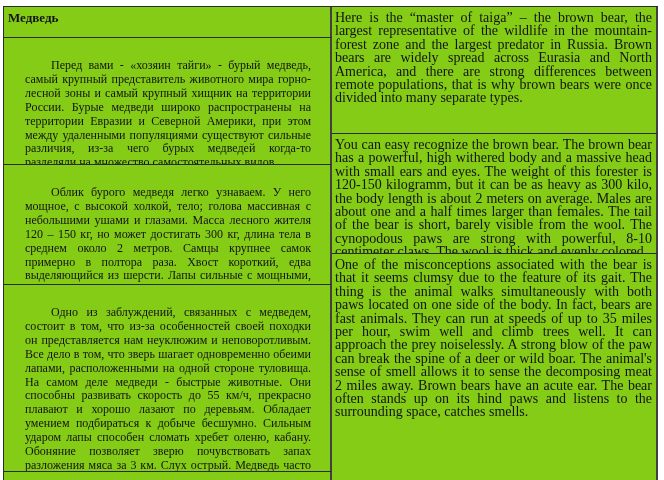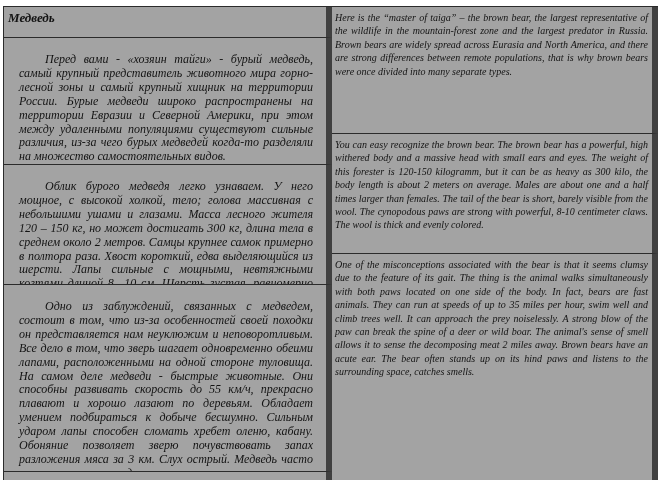--- a/index.html
+++ b/index.html
@@ -23,44 +23,43 @@
     display: flex;
     border-top: 1px solid #2b2b2b;
     border-left: 1px solid #2b2b2b;
     background: #fff;
   }
   .col { display: flex; flex-direction: column; }
   .col-left  { width: 328px; }
   .col-right { width: 326px; }
   .cell {
     box-sizing: border-box;
-    border-right: 6px solid #404040;
+    border-right: 2px solid #404040;
     border-bottom: 1px solid #2b2b2b;
     overflow: hidden;
-    background: #a3a3a3;
-    font-style: italic;
+    background: #84cc16;
   }
   
   .cell.header { height: 31px; padding: 3px 4px 0 4px; }
   .cell.header .hdr {
     font-weight: bold;
     font-size: 13px;
     line-height: 16px;
     margin: 0;
   }
   
   .cell.ru {
     font-size: 12px;
     line-height: 13.9px;
     text-align: justify;
     padding: 5px 3px 0 5px;
   }
-  .cell.ru p { margin: 10px; text-indent: 26px; }
+  .cell.ru p { margin: 16px; text-indent: 26px; }
   .cell.en {
-    font-size: 10px;
+    font-size: 14px;
     line-height: 13.4px;
     text-align: justify;
     padding: 4px 4px 8px 3px;
   }
   .cell.en p { margin: 0; }
   
   .h-r1 { height: 127px; }
   .h-r2 { height: 120px; }
   .h-r3-left  { height: 187px; }
   .h-r4-left  { height: 60px; }   

